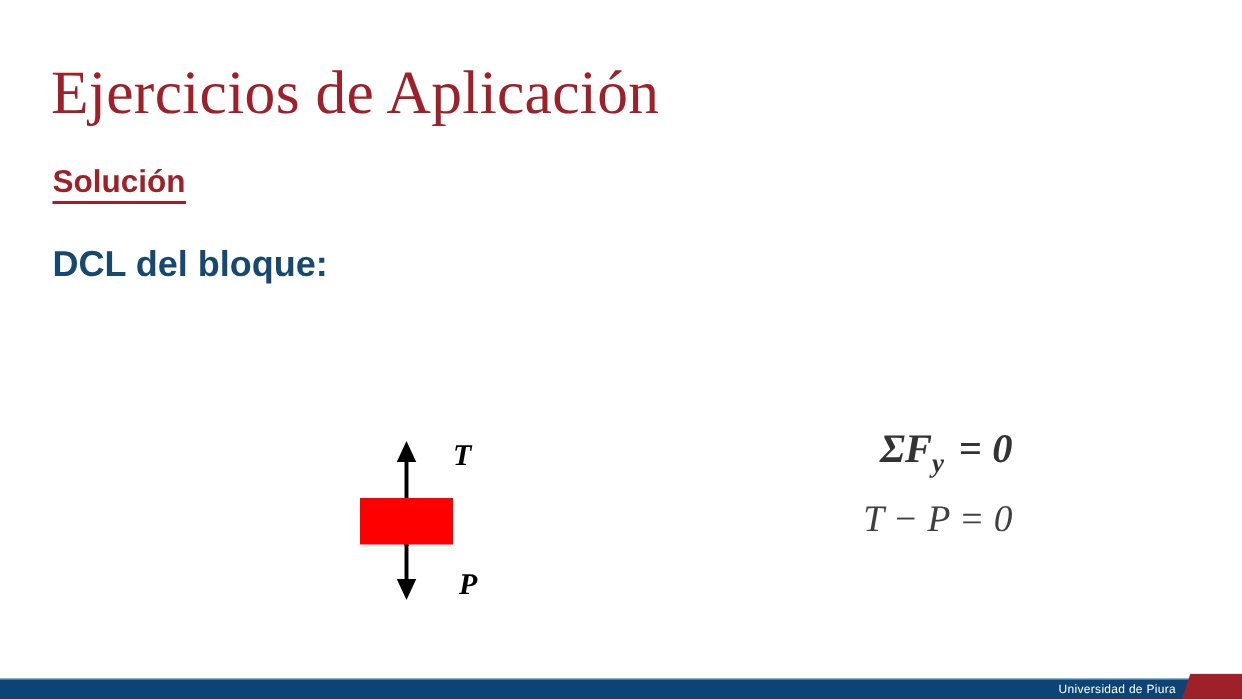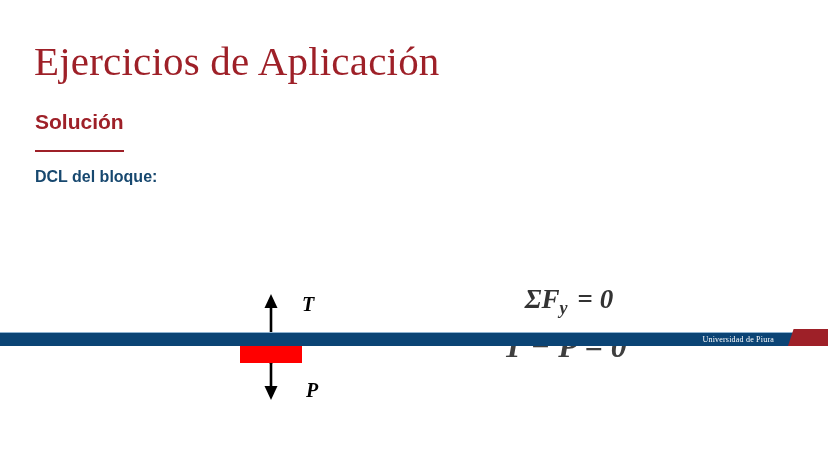--- a/index.html
+++ b/index.html
@@ -9,21 +9,21 @@
   body {
     width: 828px;
     height: 466px;
     background: #ffffff;
     font-family: "Liberation Sans", sans-serif;
     overflow: hidden;
   }
   .slide {
     position: relative;
     width: 828px;
-    height: 346px;
+    height: 466px;
     background: #ffffff;
   }
 
   
   .slide-title {
     position: absolute;
     left: 34px;
     top: 38px;
     font-family: "Liberation Serif", serif;
     font-size: 41px;
@@ -40,30 +40,30 @@
     top: 109px;
     font-family: "Liberation Sans", sans-serif;
     font-size: 21px;
     line-height: 25px;
     font-weight: bold;
     color: #9e2028;
     white-space: nowrap;
   }
   .sub-heading .ul-text {
     border-bottom: 2px solid #9e2028;
-    padding-bottom: 17px;
+    padding-bottom: 1px;
   }
 
   
   .blue-heading {
     position: absolute;
     left: 35px;
     top: 164px;
     font-family: "Liberation Sans", sans-serif;
-    font-size: 16px;
+    font-size: 24px;
     line-height: 25px;
     font-weight: bold;
     color: #17486f;
     white-space: nowrap;
   }
 
   
   .body-text {
     position: absolute;
     left: 35px;
@@ -101,41 +101,40 @@
     position: absolute;
     left: 455px;
     top: 283px;
     width: 220px;
     font-family: "Liberation Serif", serif;
     color: #3f3f3f;
   }
   .eq {
     font-style: italic;
     white-space: nowrap;
-    text-align: center;
+    text-align: right;
   }
   .eq-1 {
     font-weight: bold;
     font-size: 27px;
     line-height: 33px;
     padding-left: 8px;
     color: #333333;
   }
   .eq-1 .sub {
     font-size: 18px;
     vertical-align: sub;
     font-weight: bold;
     font-style: italic;
   }
   .eq-1 .op { font-style: normal; padding-left: 10px; }
   .eq-2 {
-    font-size: 32px;
+    font-size: 25px;
     line-height: 43px;
     padding-left: 0px;
-    font-weight: bold;
   }
   .eq-3 {
     font-size: 26px;
     line-height: 42px;
     padding-left: 0px;
   }
 
   
   .footer {
     position: absolute;
@@ -148,23 +147,23 @@
     position: absolute;
     left: 0;
     bottom: 0;
     width: 828px;
     height: 13px;
     background: #0b4475;
     border-top: 1px solid #8fb4d2;
   }
   .footer-text {
     position: absolute;
-    right: 54px;
+    right: 44px;
     bottom: 1px;
-    font-family: Liberation Serif, serif;
+    font-family: Liberation Sans, sans-serif;
     font-size: 8px;
     line-height: 11px;
     color: #ffffff;
     letter-spacing: 0.2px;
     white-space: nowrap;
   }
   .footer-accent {
     position: absolute;
     right: 0;
     bottom: 0;

